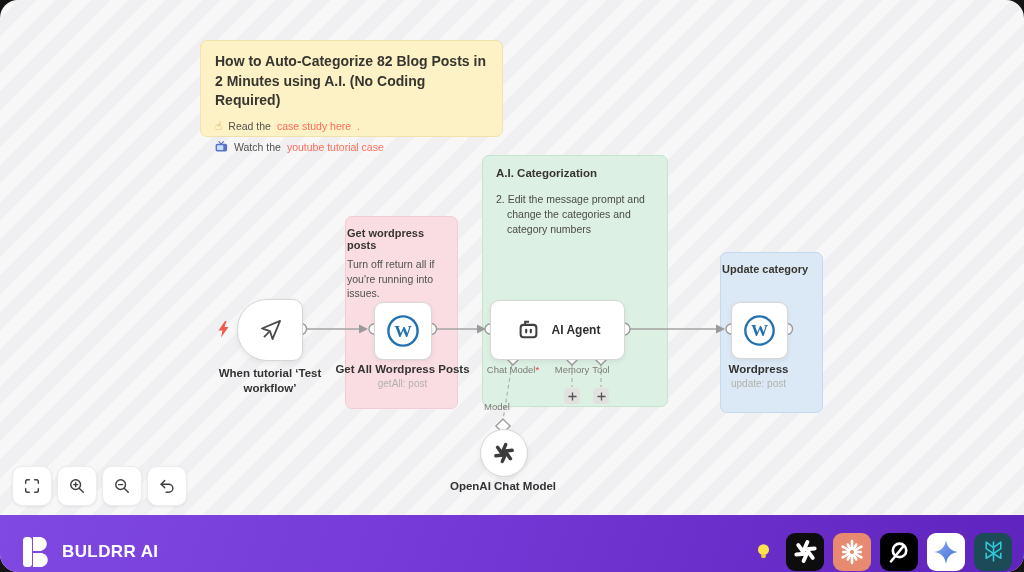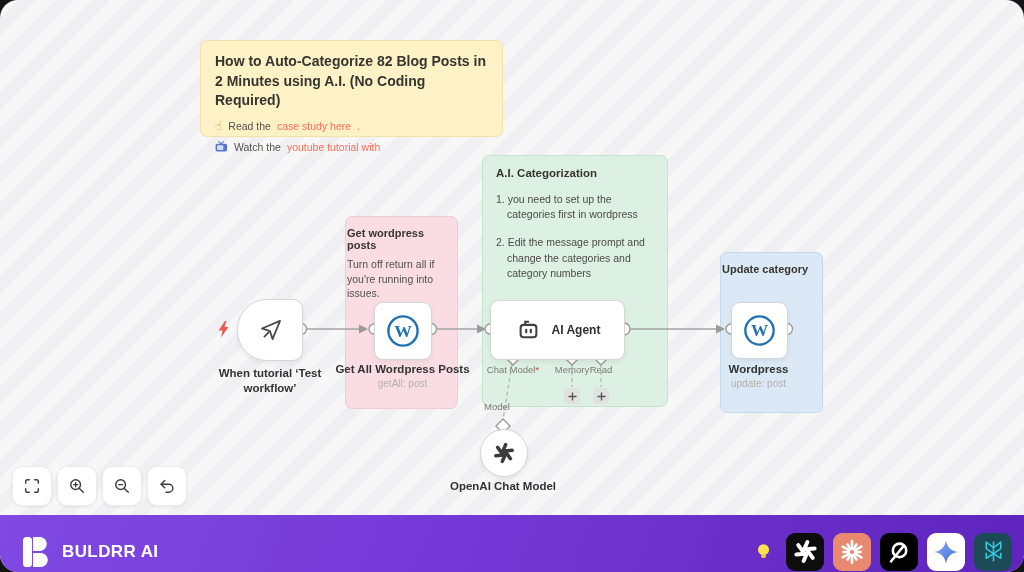--- a/index.html
+++ b/index.html
@@ -85,32 +85,31 @@
       <span class="note-link">case study here</span>
         <span class="note-link">.</span>
     </div>
     <div class="note-row">
       <svg width="13" height="11" viewBox="0 0 13 11">
         <path d="M3.6 0.4 L6.2 3 L8.8 0.4" stroke="#5a74c9" stroke-width="1.1" fill="none"></path>
         <rect x="0.6" y="2.8" width="11.5" height="7.6" rx="1.6" fill="#5a74c9"></rect>
         <rect x="2" y="4.2" width="6.3" height="4.8" rx="0.8" fill="#cfe0ff"></rect>
       </svg>
       <span>Watch the</span>
-      <span class="note-link">youtube tutorial with</span>
+      <span class="note-link">youtube tutorial case</span>
     </div>
   </div>
 
   <div class="sticky sticky-pink" style="background: rgb(249, 221, 226);">
     <h3>Get wordpress posts</h3>
     <div class="body">Turn off return all if you're running into issues.</div>
   </div>
 
   <div class="sticky sticky-green" style="background: rgb(220, 240, 227);">
     <h3>A.I. Categorization</h3>
-    <div class="item">1. you need to set up the categories first in wordpress</div>
     <div class="item">2. Edit the message prompt and change the categories and category numbers</div>
   </div>
 
   <div class="sticky sticky-blue" style="background: rgb(219, 233, 246);">
     <h3>Update category</h3>
   </div>
 
   <svg class="conn-svg" width="1024" height="572" viewBox="0 0 1024 572">
     <g stroke="#a3a3a3" stroke-width="1.5" fill="none">
       <path d="M306 329 H359"></path>
@@ -166,21 +165,21 @@
     <svg width="27" height="27" viewBox="0 0 24 24">
       <path d="M9 7 V4.2 H12.5" fill="none" stroke="#3f3f3f" stroke-width="1.7"></path>
       <rect x="5" y="7" width="14" height="11" rx="2.6" fill="none" stroke="#3f3f3f" stroke-width="1.8"></rect>
       <rect x="9" y="10.4" width="1.9" height="4.2" rx="0.95" fill="#3f3f3f"></rect>
       <rect x="13.1" y="10.4" width="1.9" height="4.2" rx="0.95" fill="#3f3f3f"></rect>
     </svg>
     <span class="agent-title">AI Agent</span>
   </div>
   <div class="port-label pl-chat"><span>Chat Model</span><span class="req">*</span></div>
   <div class="port-label pl-memory">Memory</div>
-  <div class="port-label pl-tool">Read</div>
+  <div class="port-label pl-tool">Tool</div>
   <div class="plus-btn plus-a">
     <svg width="9" height="9" viewBox="0 0 10 10">
         <path d="M5 0.5 V9.5 M0.5 5 H9.5" stroke="#555" stroke-width="1.5"></path>
       </svg>
   </div>
   <div class="plus-btn plus-b">
     <svg width="9" height="9" viewBox="0 0 10 10">
         <path d="M5 0.5 V9.5 M0.5 5 H9.5" stroke="#555" stroke-width="1.5"></path>
       </svg>
   </div>

